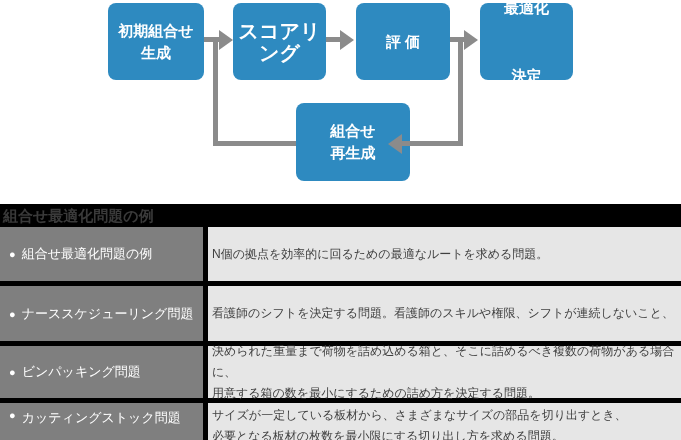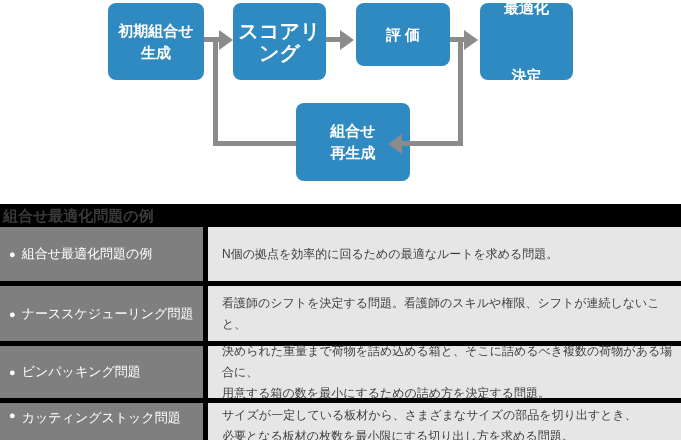--- a/index.html
+++ b/index.html
@@ -10,21 +10,21 @@
   }
   
   .diagram{position:absolute;left:0;top:0;width:681px;height:204px;background:#ffffff;border-radius:29px;}
   .fbox{
     position:absolute;background:#2e8ac0;border-radius:8px;
     display:flex;flex-direction:column;align-items:center;justify-content:center;
     color:#ffffff;font-weight:bold;font-size:15px;line-height:22px;text-align:center;
   }
   .b1{left:108px;top:3px;width:96px;height:77px;}
   .b2{left:233px;top:3px;width:93px;height:77px;font-size:20px;}
-  .b3{left:356px;top:3px;width:94px;height:63px;}
+  .b3{left:356px;top:3px;width:94px;height:77px;}
   .b4{left:480px;top:3px;width:93px;height:77px;gap:46px;}
   .b5{left:296px;top:103px;width:114px;height:78px;}
   .aline{position:absolute;background:#8b8b8b;}
   .ahead-r{position:absolute;width:0;height:0;
     border-top:10px solid transparent;border-bottom:10px solid transparent;
     border-left:14px solid #8b8b8b;}
   .ahead-l{position:absolute;width:0;height:0;
     border-top:10px solid transparent;border-bottom:10px solid transparent;
     border-right:14px solid #8b8b8b;}
   
@@ -40,21 +40,21 @@
   .r4{top:199px;height:37px;}
   .lcell{
     position:absolute;left:0;top:0;width:203px;height:100%;background:#7f7f7f;
     display:flex;align-items:center;box-sizing:border-box;padding-left:9px;
     color:#ffffff;font-size:13px;white-space:nowrap;
   }
   .r4 .lcell{align-items:flex-start;padding-top:6px;}
   .lcell .bullet{font-size:11px;margin-right:6px;}
   .rcell{
     position:absolute;left:208px;top:0;width:473px;height:100%;background:#e6e6e6;
-    display:flex;flex-direction:column;justify-content:center;box-sizing:border-box;padding-left:14px;
+    display:flex;flex-direction:column;justify-content:center;box-sizing:border-box;padding-left:4px;
     color:#3f3f3f;font-size:12px;line-height:21px;
   }
   .r4 .rcell{justify-content:flex-start;padding-top:2px;}
 </style>
 </head>
 <body>
 
 <div class="diagram">
 
   <div class="fbox b1">

